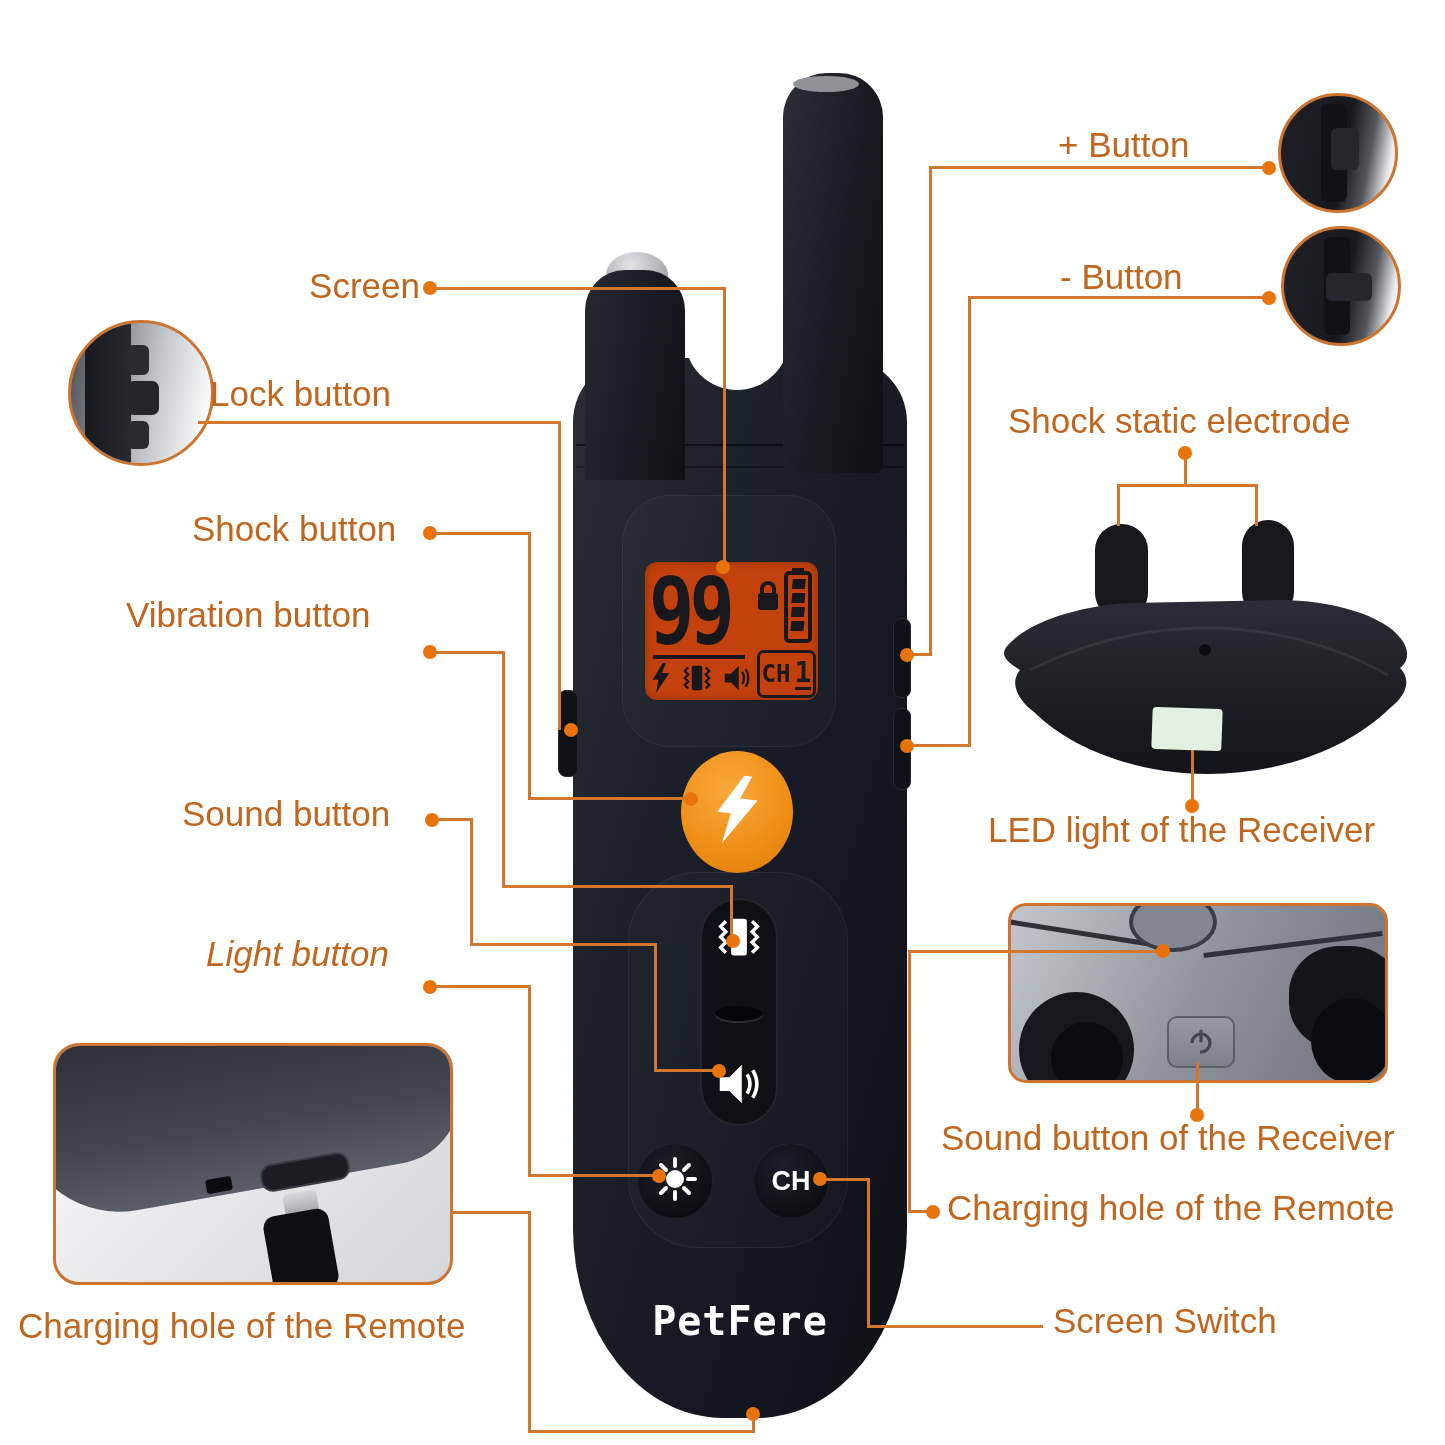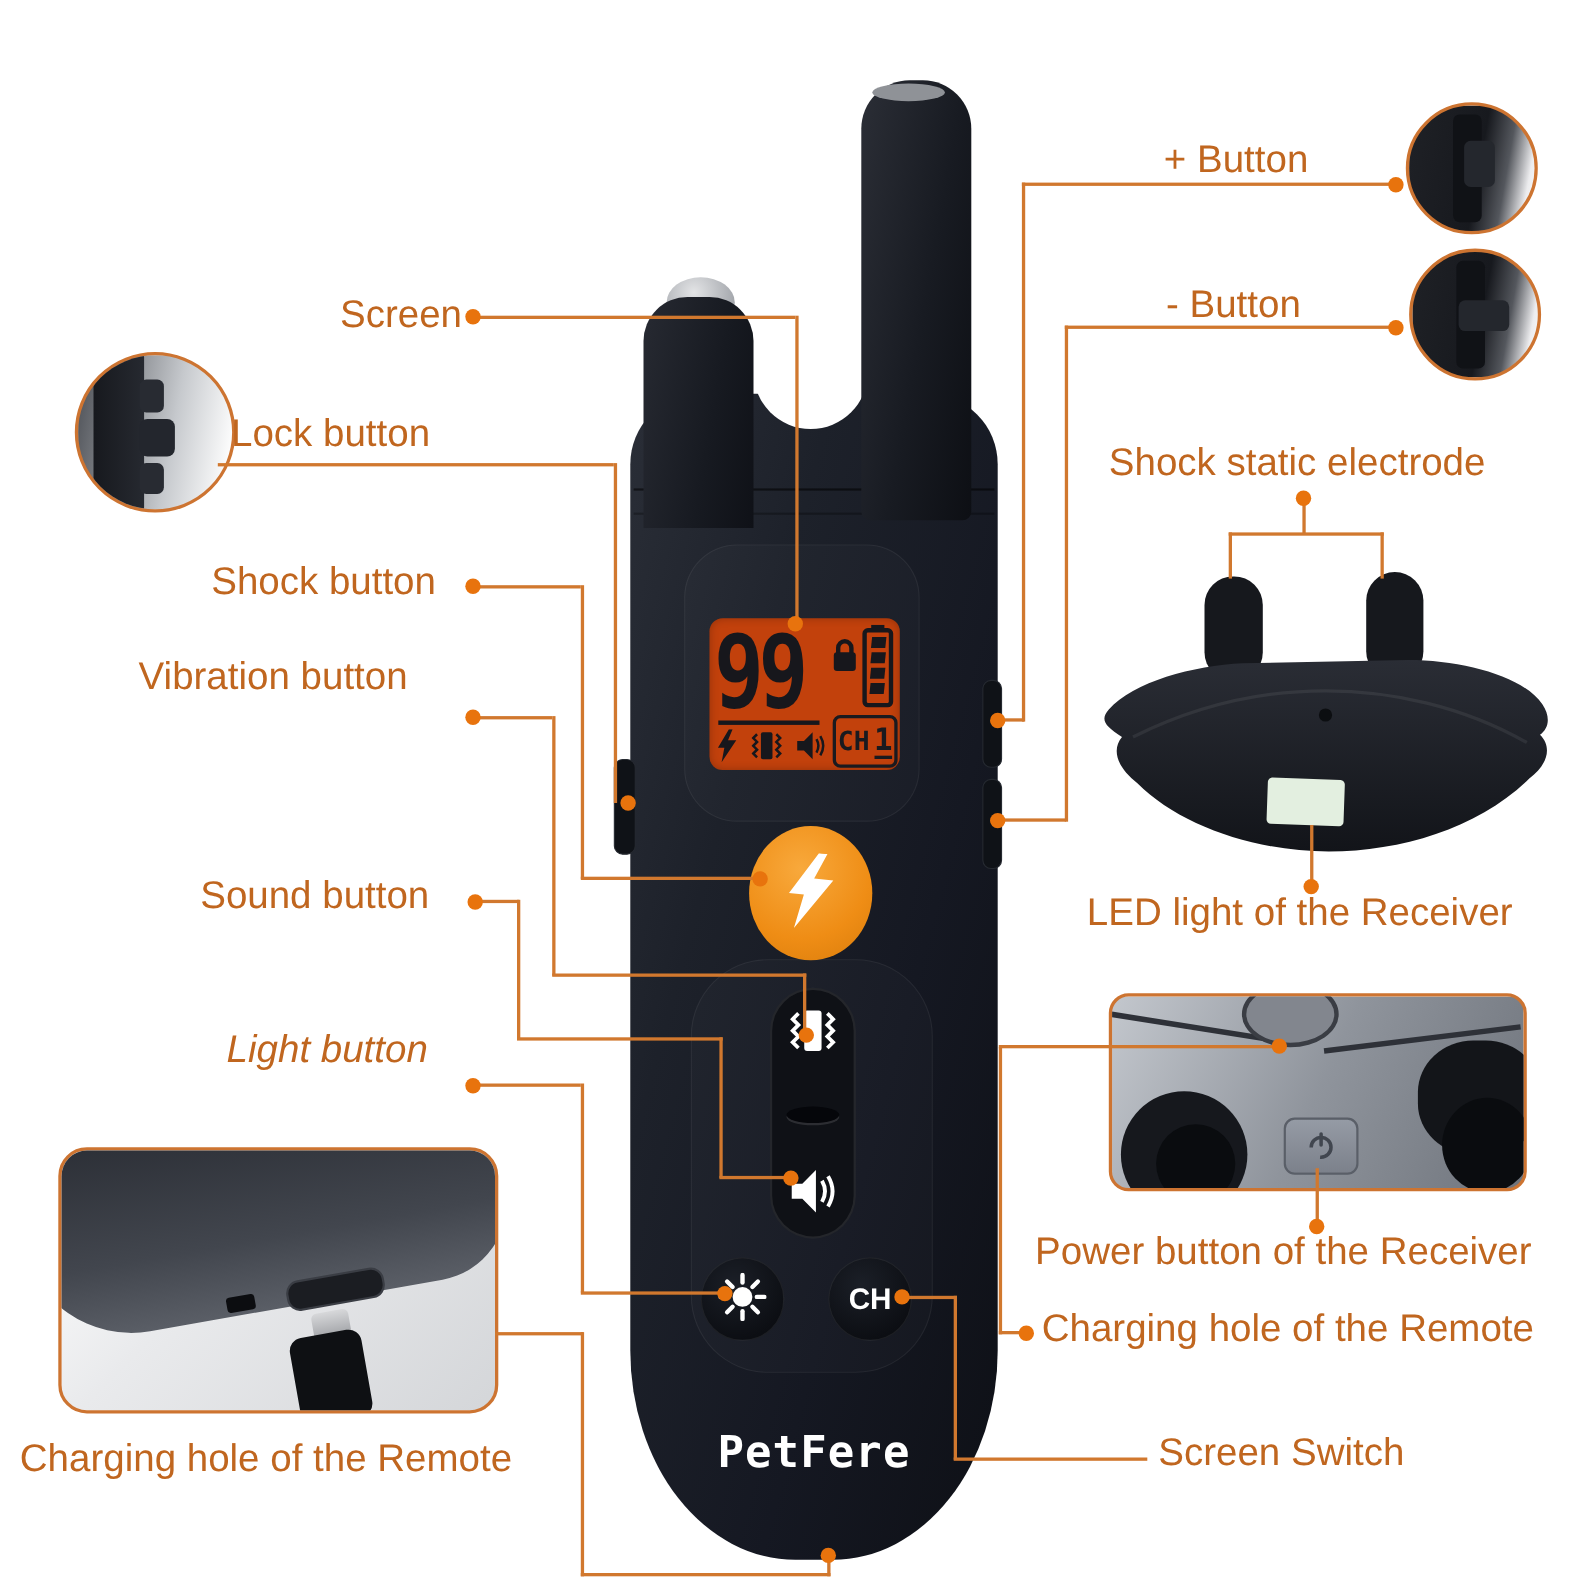--- a/index.html
+++ b/index.html
@@ -240,21 +240,21 @@
   <div class="lbl" style="left:255px;top:267px;width:165px;text-align:right;">Screen</div>
   <div class="lbl" style="left:210px;top:375px;">Lock button</div>
   <div class="lbl" style="left:192px;top:510px;">Shock button</div>
   <div class="lbl" style="left:126px;top:596px;">Vibration button</div>
   <div class="lbl" style="left:182px;top:795px;">Sound button</div>
   <div class="lbl" style="left:206px;top:935px;font-style:italic;">Light button</div>
   <div class="lbl" style="left:1058px;top:126px;">+ Button</div>
   <div class="lbl" style="left:1060px;top:258px;">- Button</div>
   <div class="lbl" style="left:1008px;top:402px;">Shock static electrode</div>
   <div class="lbl" style="left:988px;top:811px;text-align:right;">LED light of the Receiver</div>
-  <div class="lbl" style="left:941px;top:1119px;">Power button of the Receiver</div>
+  <div class="lbl" style="left:941px;top:1119px;">Sound button of the Receiver</div>
   <div class="lbl" style="left:947px;top:1189px;">Charging hole of the Remote</div>
   <div class="lbl" style="left:1053px;top:1302px;">Screen Switch</div>
   <div class="lbl" style="left:18px;top:1307px;">Charging hole of the Remote</div>
 
   <div class="ln h" style="left:430px;top:287px;width:293px;"></div>
   <div class="ln v" style="left:723px;top:287px;height:280px;"></div>
   <div class="dot" style="left:423px;top:281px;"></div>
   <div class="dot" style="left:716px;top:560px;"></div>
 
   <div class="ln h" style="left:198px;top:421px;width:360px;"></div>

